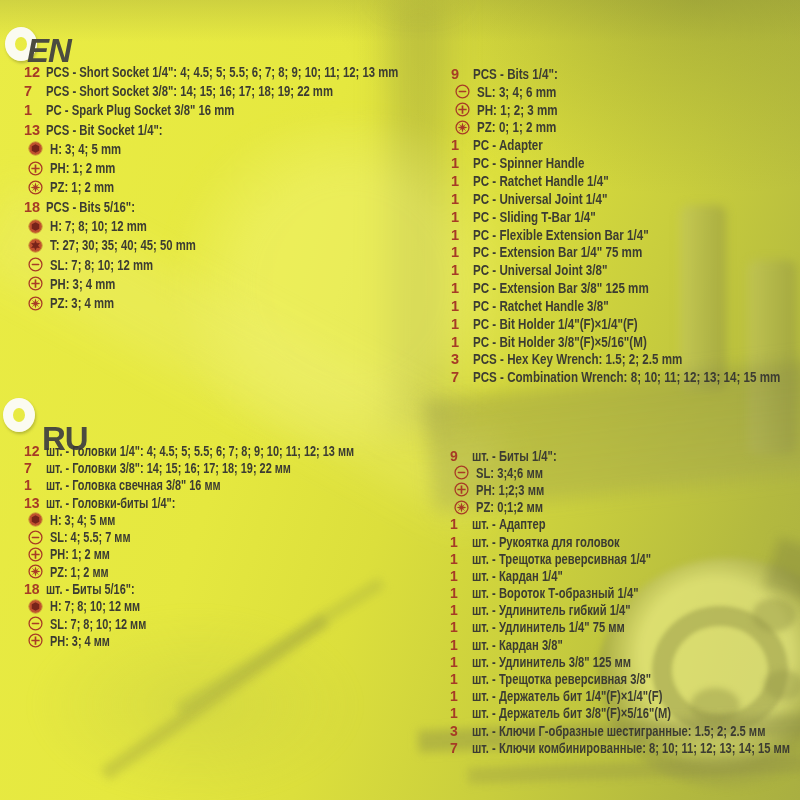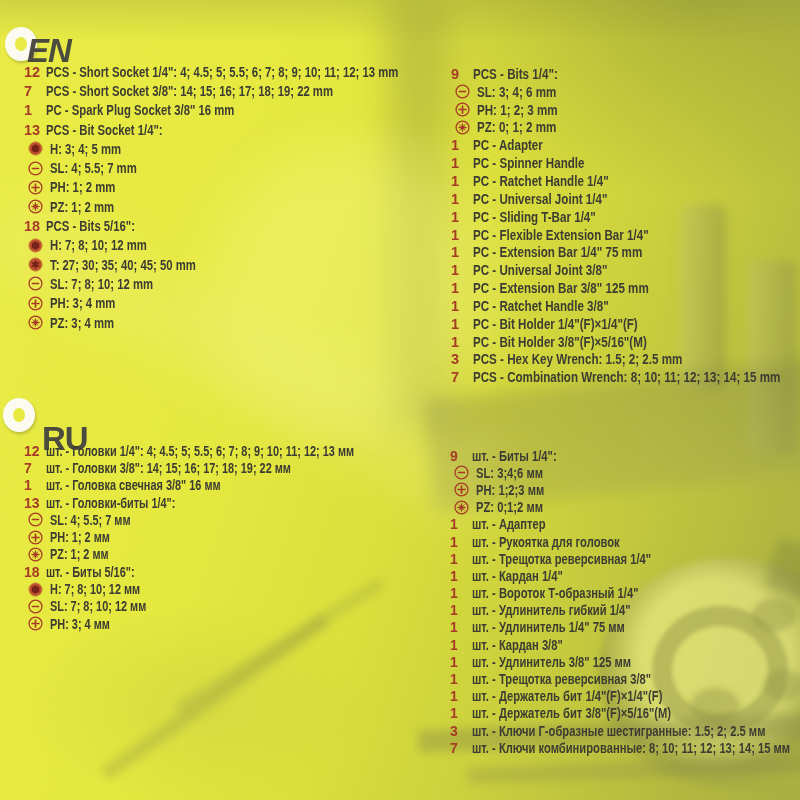--- a/index.html
+++ b/index.html
@@ -105,29 +105,20 @@
             <circle cx="10" cy="10" r="9" fill="#c0512e" stroke="#cfa33b" stroke-width="1.3"></circle>
             <path d="M10 4.2 L15 7.1 L15 12.9 L10 15.8 L5 12.9 L5 7.1 Z" fill="#77231a"></path>
           </svg>
         </span>
         <span class="txt">H: 3; 4; 5 mm</span>
       </div>
       <div class="row">
         <span class="icn">
           <svg viewBox="0 0 20 20">
             <circle cx="10" cy="10" r="8.6" fill="none" stroke="#a83b26" stroke-width="1.7"></circle>
-            <rect x="4.8" y="8.9" width="10.4" height="2.2" rx="1" fill="#a83b26"></rect>
-          </svg>
-        </span>
-        <span class="txt">SL: 4; 5.5; 7 mm</span>
-      </div>
-      <div class="row">
-        <span class="icn">
-          <svg viewBox="0 0 20 20">
-            <circle cx="10" cy="10" r="8.6" fill="none" stroke="#a83b26" stroke-width="1.7"></circle>
             <path d="M8.9 4.5 L11.1 4.5 L11.1 8.9 L15.5 8.9 L15.5 11.1 L11.1 11.1 L11.1 15.5 L8.9 15.5 L8.9 11.1 L4.5 11.1 L4.5 8.9 L8.9 8.9 Z" fill="#a83b26"></path>
           </svg>
         </span>
         <span class="txt">PH: 1; 2 mm</span>
       </div>
       <div class="row">
         <span class="icn">
           <svg viewBox="0 0 20 20">
             <circle cx="10" cy="10" r="8.6" fill="none" stroke="#a83b26" stroke-width="1.7"></circle>
             <path d="M5.8 5.8 L14.2 14.2 M14.2 5.8 L5.8 14.2" stroke="#a83b26" stroke-width="0.9"></path>
@@ -293,20 +284,29 @@
         <span class="qty">1</span>
         <span class="txt">шт. - Головка свечная 3/8" 16 мм</span>
       </div>
       <div class="row">
         <span class="qty">13</span>
         <span class="txt">шт. - Головки-биты 1/4":</span>
       </div>
       <div class="row">
         <span class="icn">
           <svg viewBox="0 0 20 20">
+            <circle cx="10" cy="10" r="9" fill="#c0512e" stroke="#cfa33b" stroke-width="1.3"></circle>
+            <path d="M10 4.2 L15 7.1 L15 12.9 L10 15.8 L5 12.9 L5 7.1 Z" fill="#77231a"></path>
+          </svg>
+        </span>
+        <span class="txt">H: 3; 4; 5 мм</span>
+      </div>
+      <div class="row">
+        <span class="icn">
+          <svg viewBox="0 0 20 20">
             <circle cx="10" cy="10" r="8.6" fill="none" stroke="#a83b26" stroke-width="1.7"></circle>
             <rect x="4.8" y="8.9" width="10.4" height="2.2" rx="1" fill="#a83b26"></rect>
           </svg>
         </span>
         <span class="txt">SL: 4; 5.5; 7 мм</span>
       </div>
       <div class="row">
         <span class="icn">
           <svg viewBox="0 0 20 20">
             <circle cx="10" cy="10" r="8.6" fill="none" stroke="#a83b26" stroke-width="1.7"></circle>

